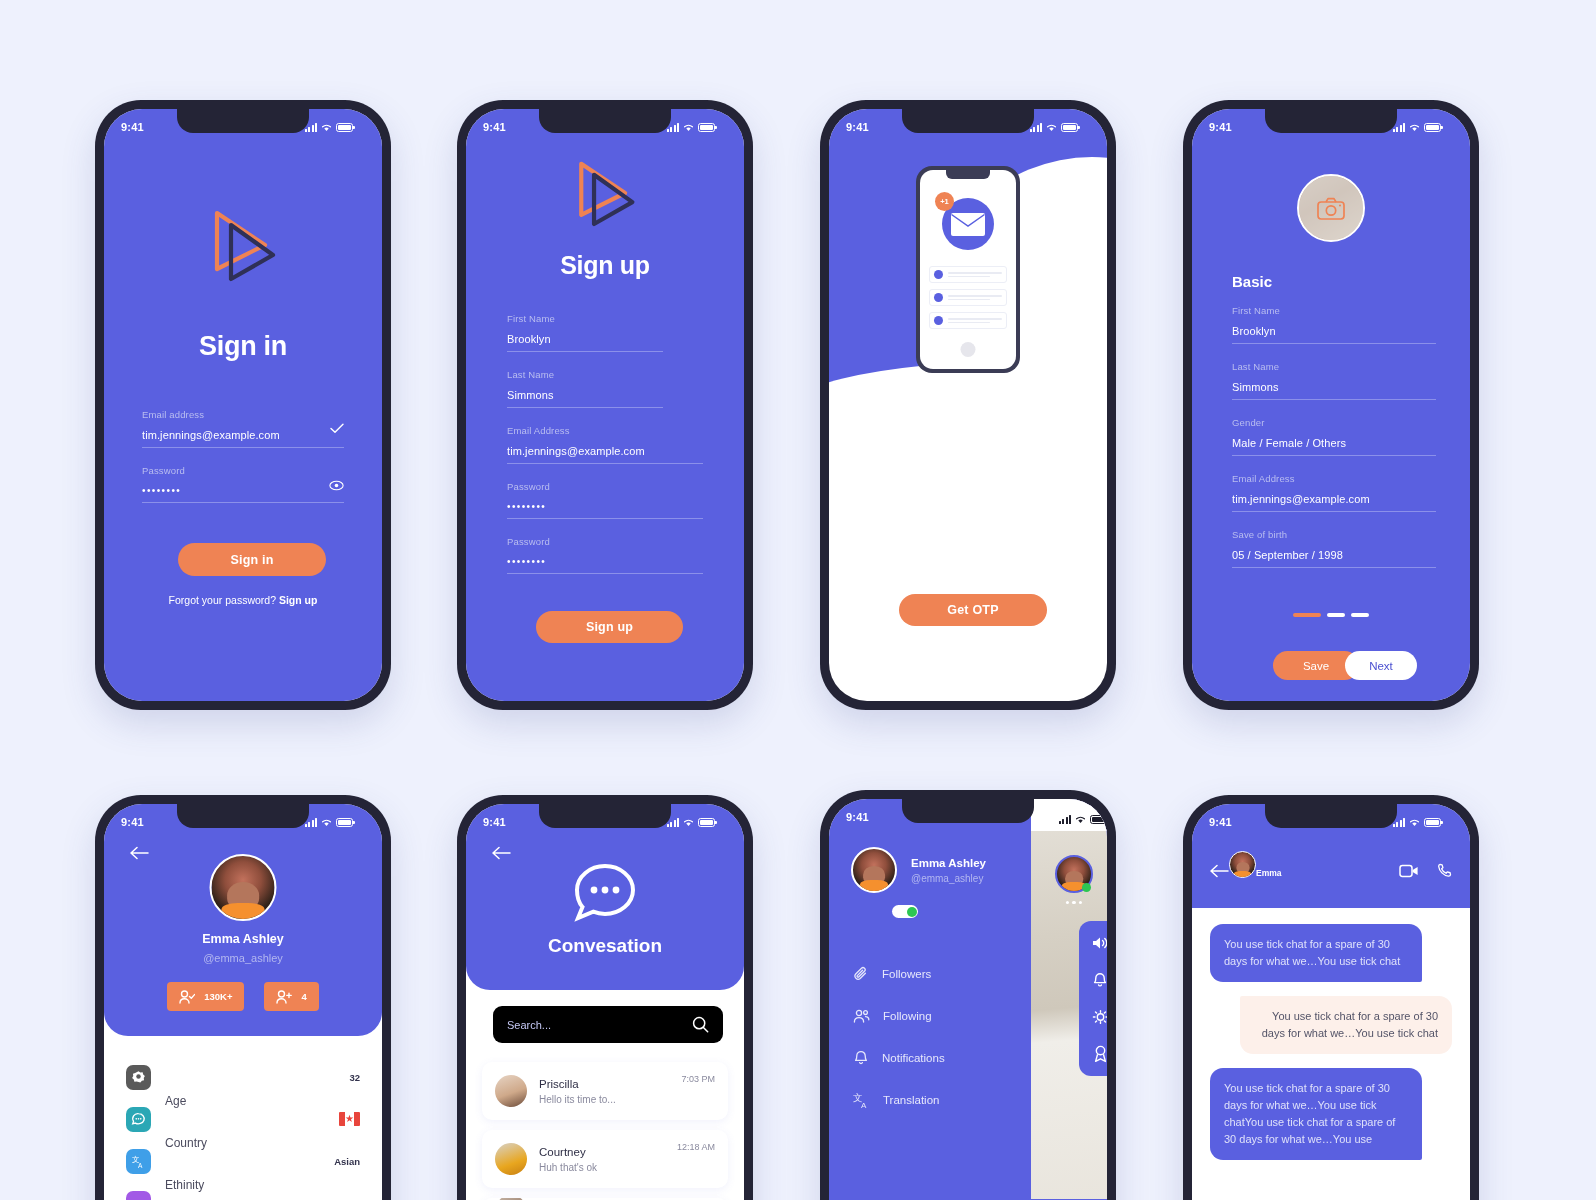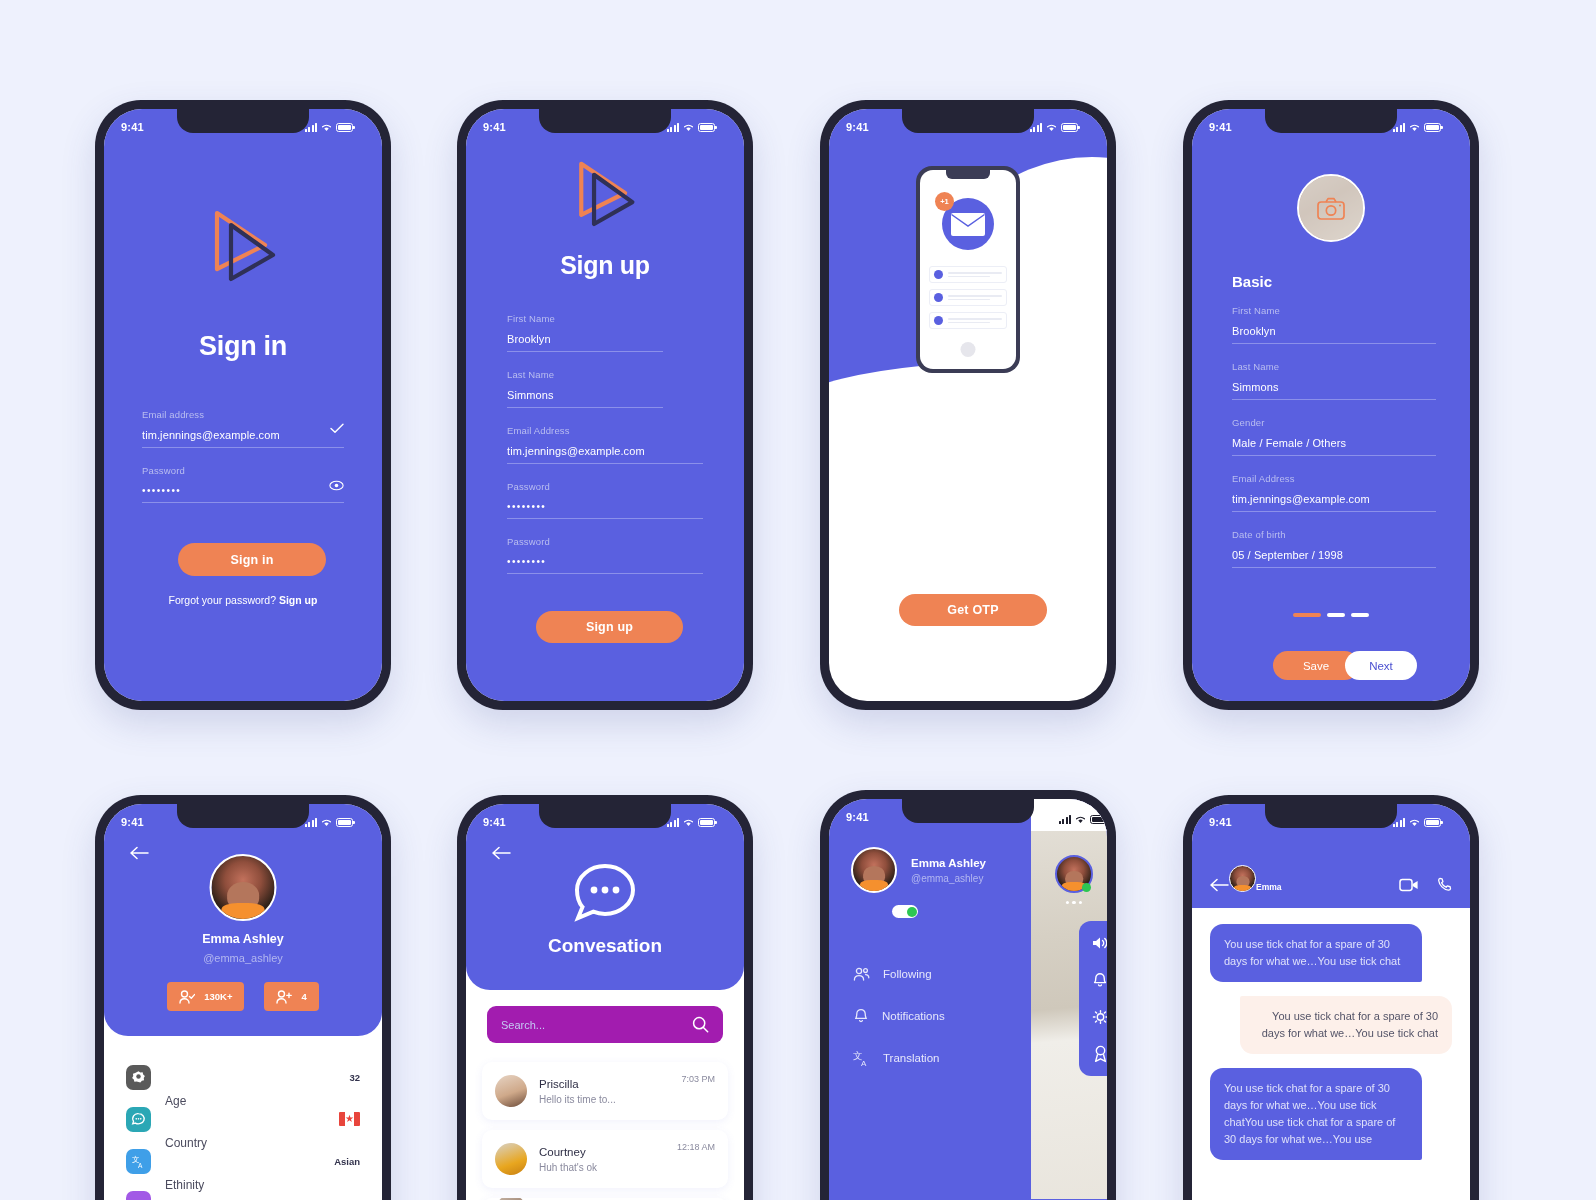--- a/index.html
+++ b/index.html
@@ -249,22 +249,22 @@
   .maple { position:absolute; left:50%; top:50%; transform:translate(-50%,-50%); color:#e8453c; font-size:10px; line-height:1; }
 
   
   #p6 { left: 457px; top: 795px; }
   .conv-head {
     position: absolute; top: 0; left: 0; right: 0; height: 186px;
     background: #5a60e0; border-radius: 0 0 24px 24px;
   }
   .conv-title { position: absolute; top: 131px; left: 0; right: 0; text-align: center; font-size: 19px; font-weight: bold; color: #fff; }
   .search-bar {
-    position: absolute; top: 202px; left: 21px; right: 21px; height: 37px;
-    background: #a21caf; border-radius: 9px;
+    position: absolute; top: 202px; left: 27px; right: 21px; height: 37px;
+    background: #000000; border-radius: 9px;
     display: flex; align-items: center;
     padding: 0 14px; justify-content: space-between;
     cursor: text;
   }
   .search-ph { font-size: 11px; color: #c5c8f4; }
   .conv-item {
     position: absolute; left: 16px; right: 16px; height: 58px;
     background: #fff; border-radius: 10px;
     box-shadow: 0 2px 9px rgba(90,96,224,.09);
     display: flex; align-items: center; padding: 0 13px;
@@ -329,21 +329,21 @@
     display: flex; flex-direction: column; align-items: center;
     gap: 17px; z-index: 25;
   }
   .ctrl-panel > div { cursor: pointer; width: 20px; height: 20px; display:flex; align-items:center; justify-content:center; }
 
   
   #p8 { left: 1183px; top: 795px; }
   .chat-head {
     position: absolute; top: 0; left: 0; right: 0; height: 104px;
     background: #5a60e0;
-    display: flex; align-items: flex-end; padding: 0 18px 16px;
+    display: flex; align-items: flex-end; padding: 0 18px 30px;
   }
   .ch-av { width: 27px; height: 27px; border-radius: 50%; border: 1.5px solid #fff; overflow: hidden; position: relative; background: radial-gradient(circle at 50% 38%, #c2715c 0%, #8f4e3c 36%, #2e2118 70%); flex: none; }
   .ch-name { font-size: 8.5px; color: #fff; flex: 1; font-weight: bold; }
   .ch-actions { display: flex; gap: 18px; align-items: center; }
   .chat-body { position: absolute; top: 104px; left: 0; right: 0; bottom: 0; background: #fff; padding: 16px 18px; }
   .bubble { border-radius: 13px; padding: 12px 14px; font-size: 11px; line-height: 1.55; margin-bottom: 14px; max-width: 212px; }
   .bub-me { background: #5a60e0; color: #dfe1fa; border-bottom-right-radius: 2px; }
   .bub-them { background: #fdf0ea; color: #545468; text-align: right; border-top-left-radius: 2px; margin-left: auto; }
 </style>
 </head>
@@ -581,21 +581,21 @@
           <div class="flabel">Gender</div>
           <div class="fvalue" style="margin-top:9px;">Male / Female / Others</div>
           <div class="fline"></div>
         </div>
         <div class="field">
           <div class="flabel">Email Address</div>
           <div class="fvalue" style="margin-top:9px;">tim.jennings@example.com</div>
           <div class="fline"></div>
         </div>
         <div class="field">
-          <div class="flabel">Date of birth</div>
+          <div class="flabel">Save of birth</div>
           <div class="fvalue" style="margin-top:9px;">05 / September / 1998</div>
           <div class="fline"></div>
         </div>
       </div>
 
       <div class="dots">
         <span class="dot active" style="width:28px"></span>
         <span class="dot" style="width:18px"></span>
         <span class="dot" style="width:18px"></span>
       </div>
@@ -780,20 +780,29 @@
           <span class="av-shirt"></span>
         </span>
         <span>
           <span class="dr-name" style="display:block">Emma Ashley</span>
           <span class="dr-handle" style="display:block">@emma_ashley</span>
         </span>
       </div>
       <div class="toggle"></div>
 
       <div class="menu">
+        <div class="menu-item">
+          <svg width="16" height="16" viewBox="0 0 16 16">
+              <path d="M12.4 7.3 7.2 12.5a3.2 3.2 0 0 1-4.5-4.5l5.8-5.8a2.1 2.1 0 0 1 3 3l-5.8 5.8a1 1 0 0 1-1.4-1.4l5.3-5.3" stroke="#e6e7fb" stroke-width="1.3" fill="none" stroke-linecap="round" stroke-linejoin="round"></path>
+            </svg>
+          <span class="menu-label">Followers</span>
+          <svg width="7" height="12" viewBox="0 0 7 12">
+              <path d="M1 1 6 6 1 11" stroke="#e6e7fb" stroke-width="1.4" fill="none" stroke-linecap="round" stroke-linejoin="round"></path>
+            </svg>
+        </div>
         <div class="menu-item">
           <svg width="17" height="16" viewBox="0 0 17 16">
               <circle cx="6" cy="5" r="2.6" fill="none" stroke="#e6e7fb" stroke-width="1.3"></circle>
               <path d="M1.4 14c0-2.6 2-4.3 4.6-4.3S10.6 11.4 10.6 14" fill="none" stroke="#e6e7fb" stroke-width="1.3" stroke-linecap="round"></path>
               <circle cx="12.5" cy="4.6" r="1.9" fill="none" stroke="#e6e7fb" stroke-width="1.3"></circle>
               <path d="M12.5 8.6c2 0 3.3 1.3 3.3 3.2" fill="none" stroke="#e6e7fb" stroke-width="1.3" stroke-linecap="round"></path>
             </svg>
           <span class="menu-label">Following</span>
           <svg width="7" height="12" viewBox="0 0 7 12">
               <path d="M1 1 6 6 1 11" stroke="#e6e7fb" stroke-width="1.4" fill="none" stroke-linecap="round" stroke-linejoin="round"></path>

